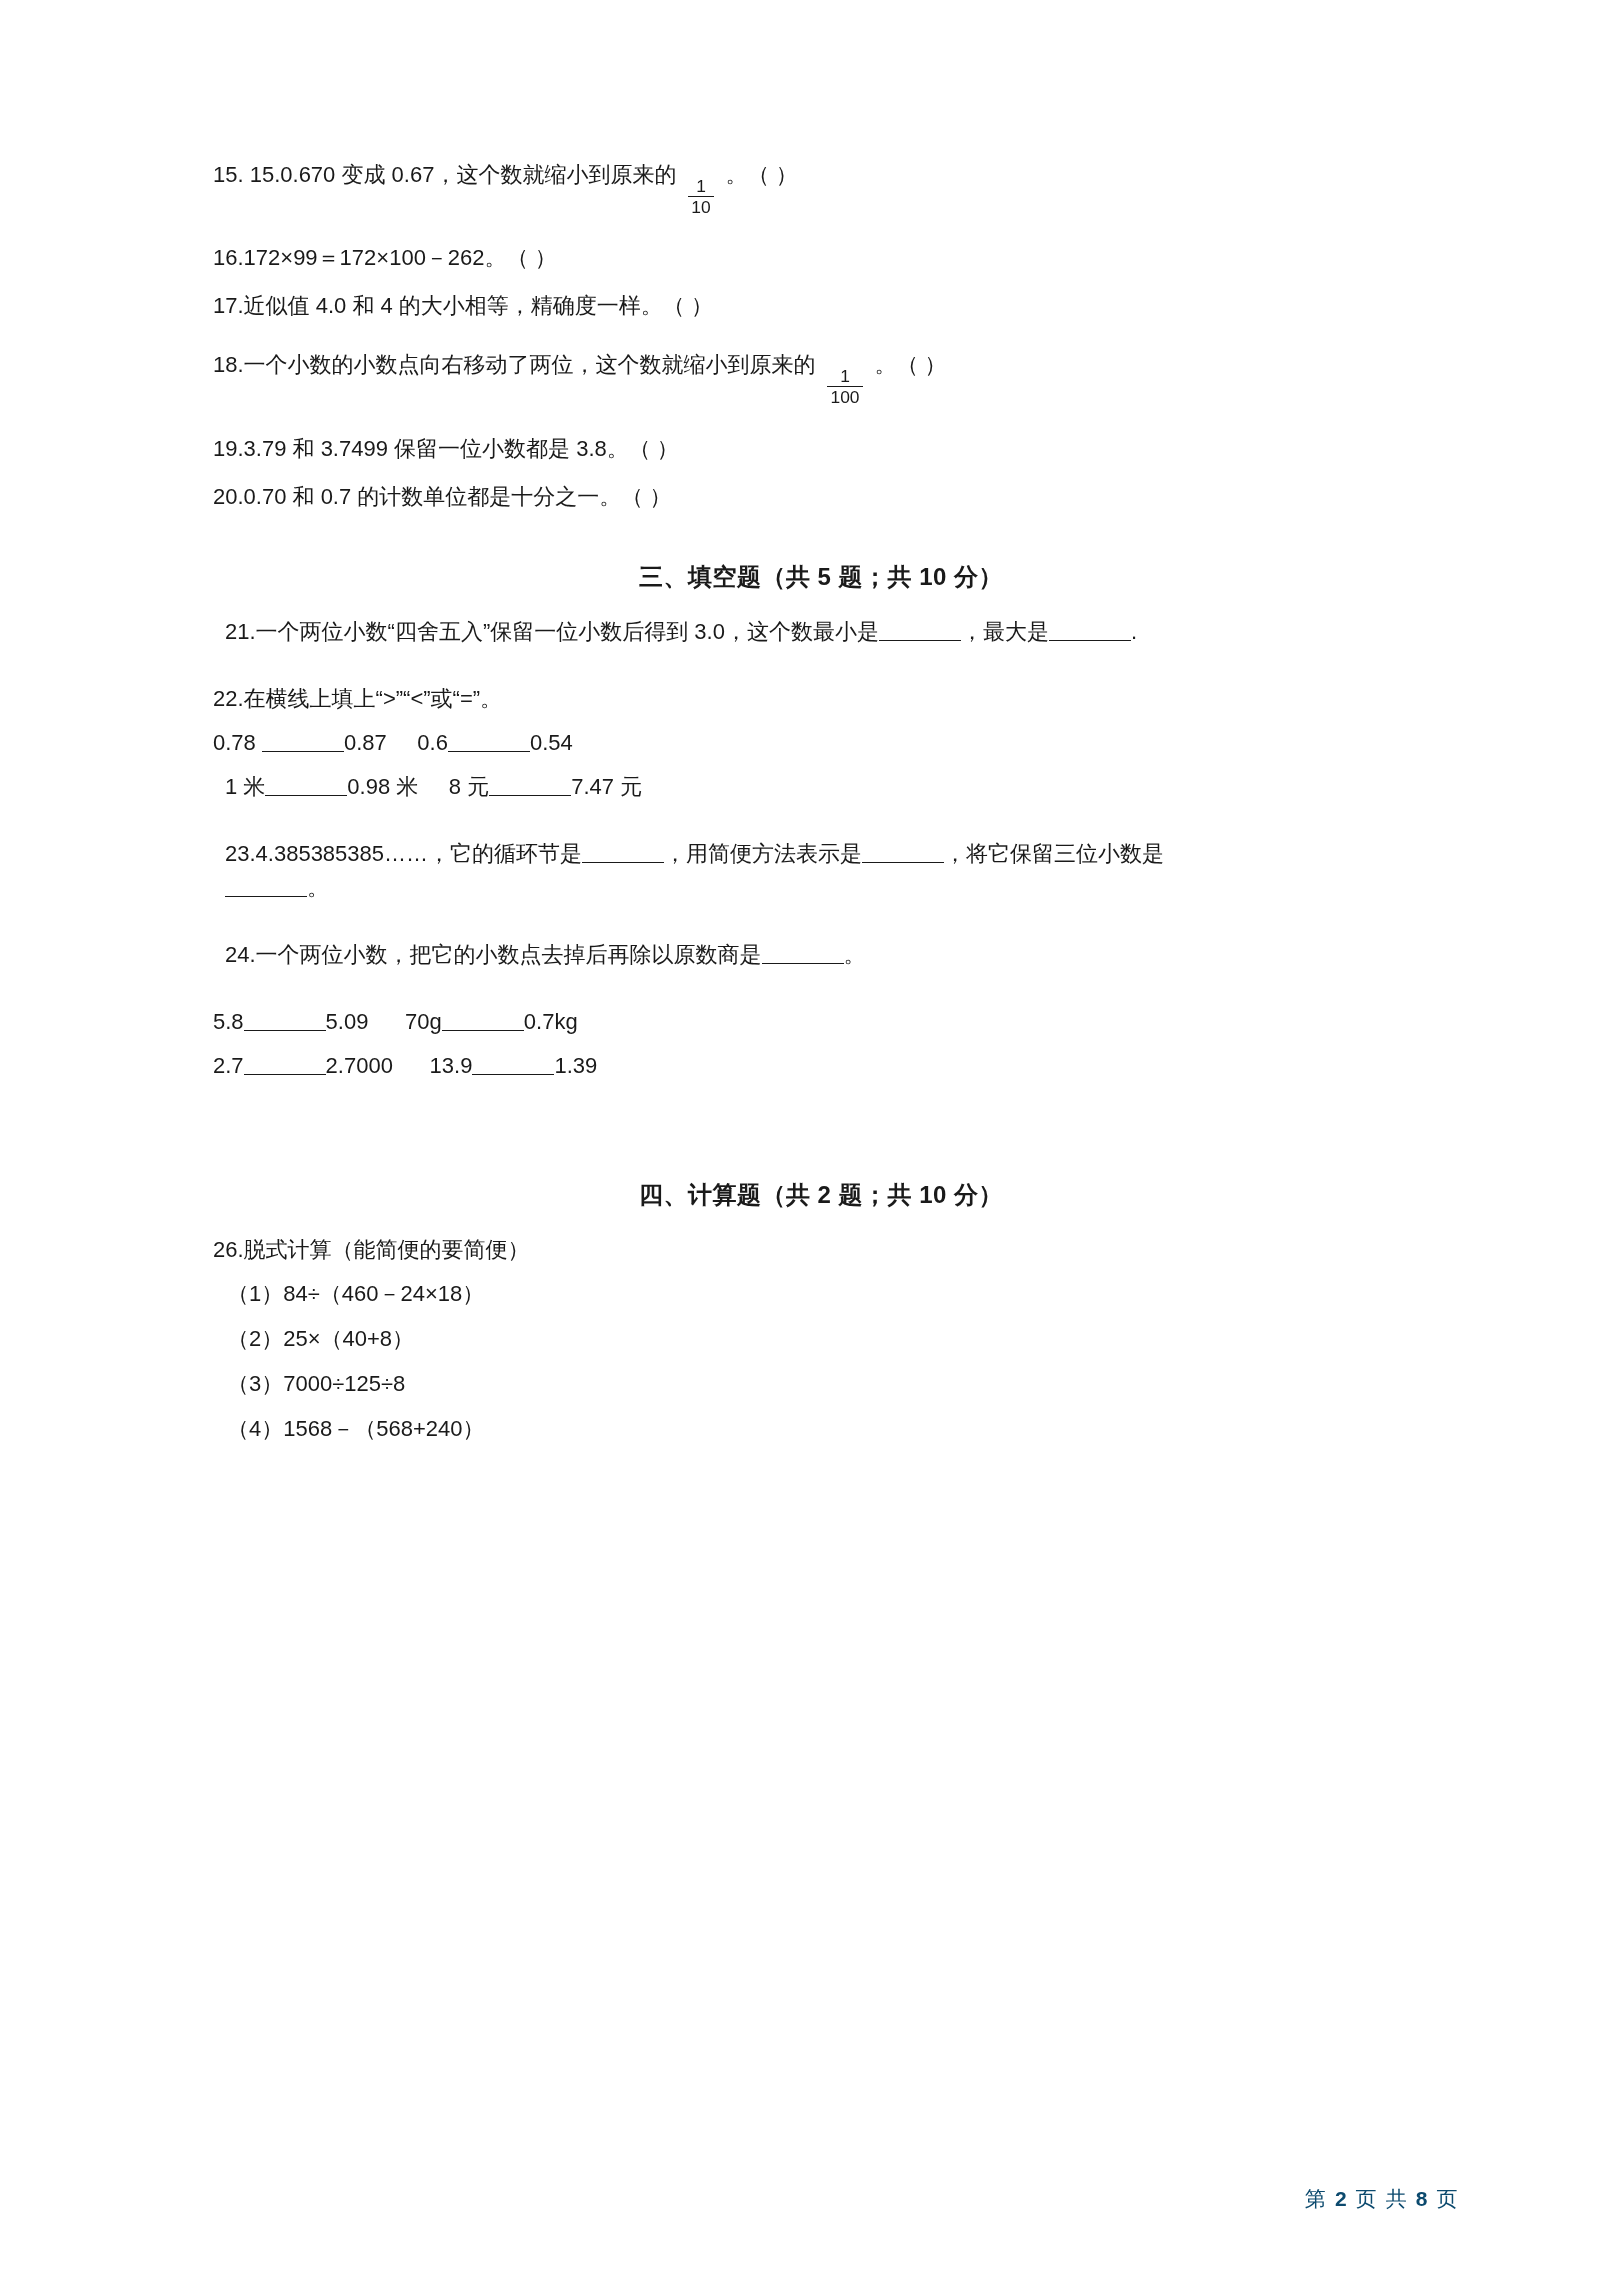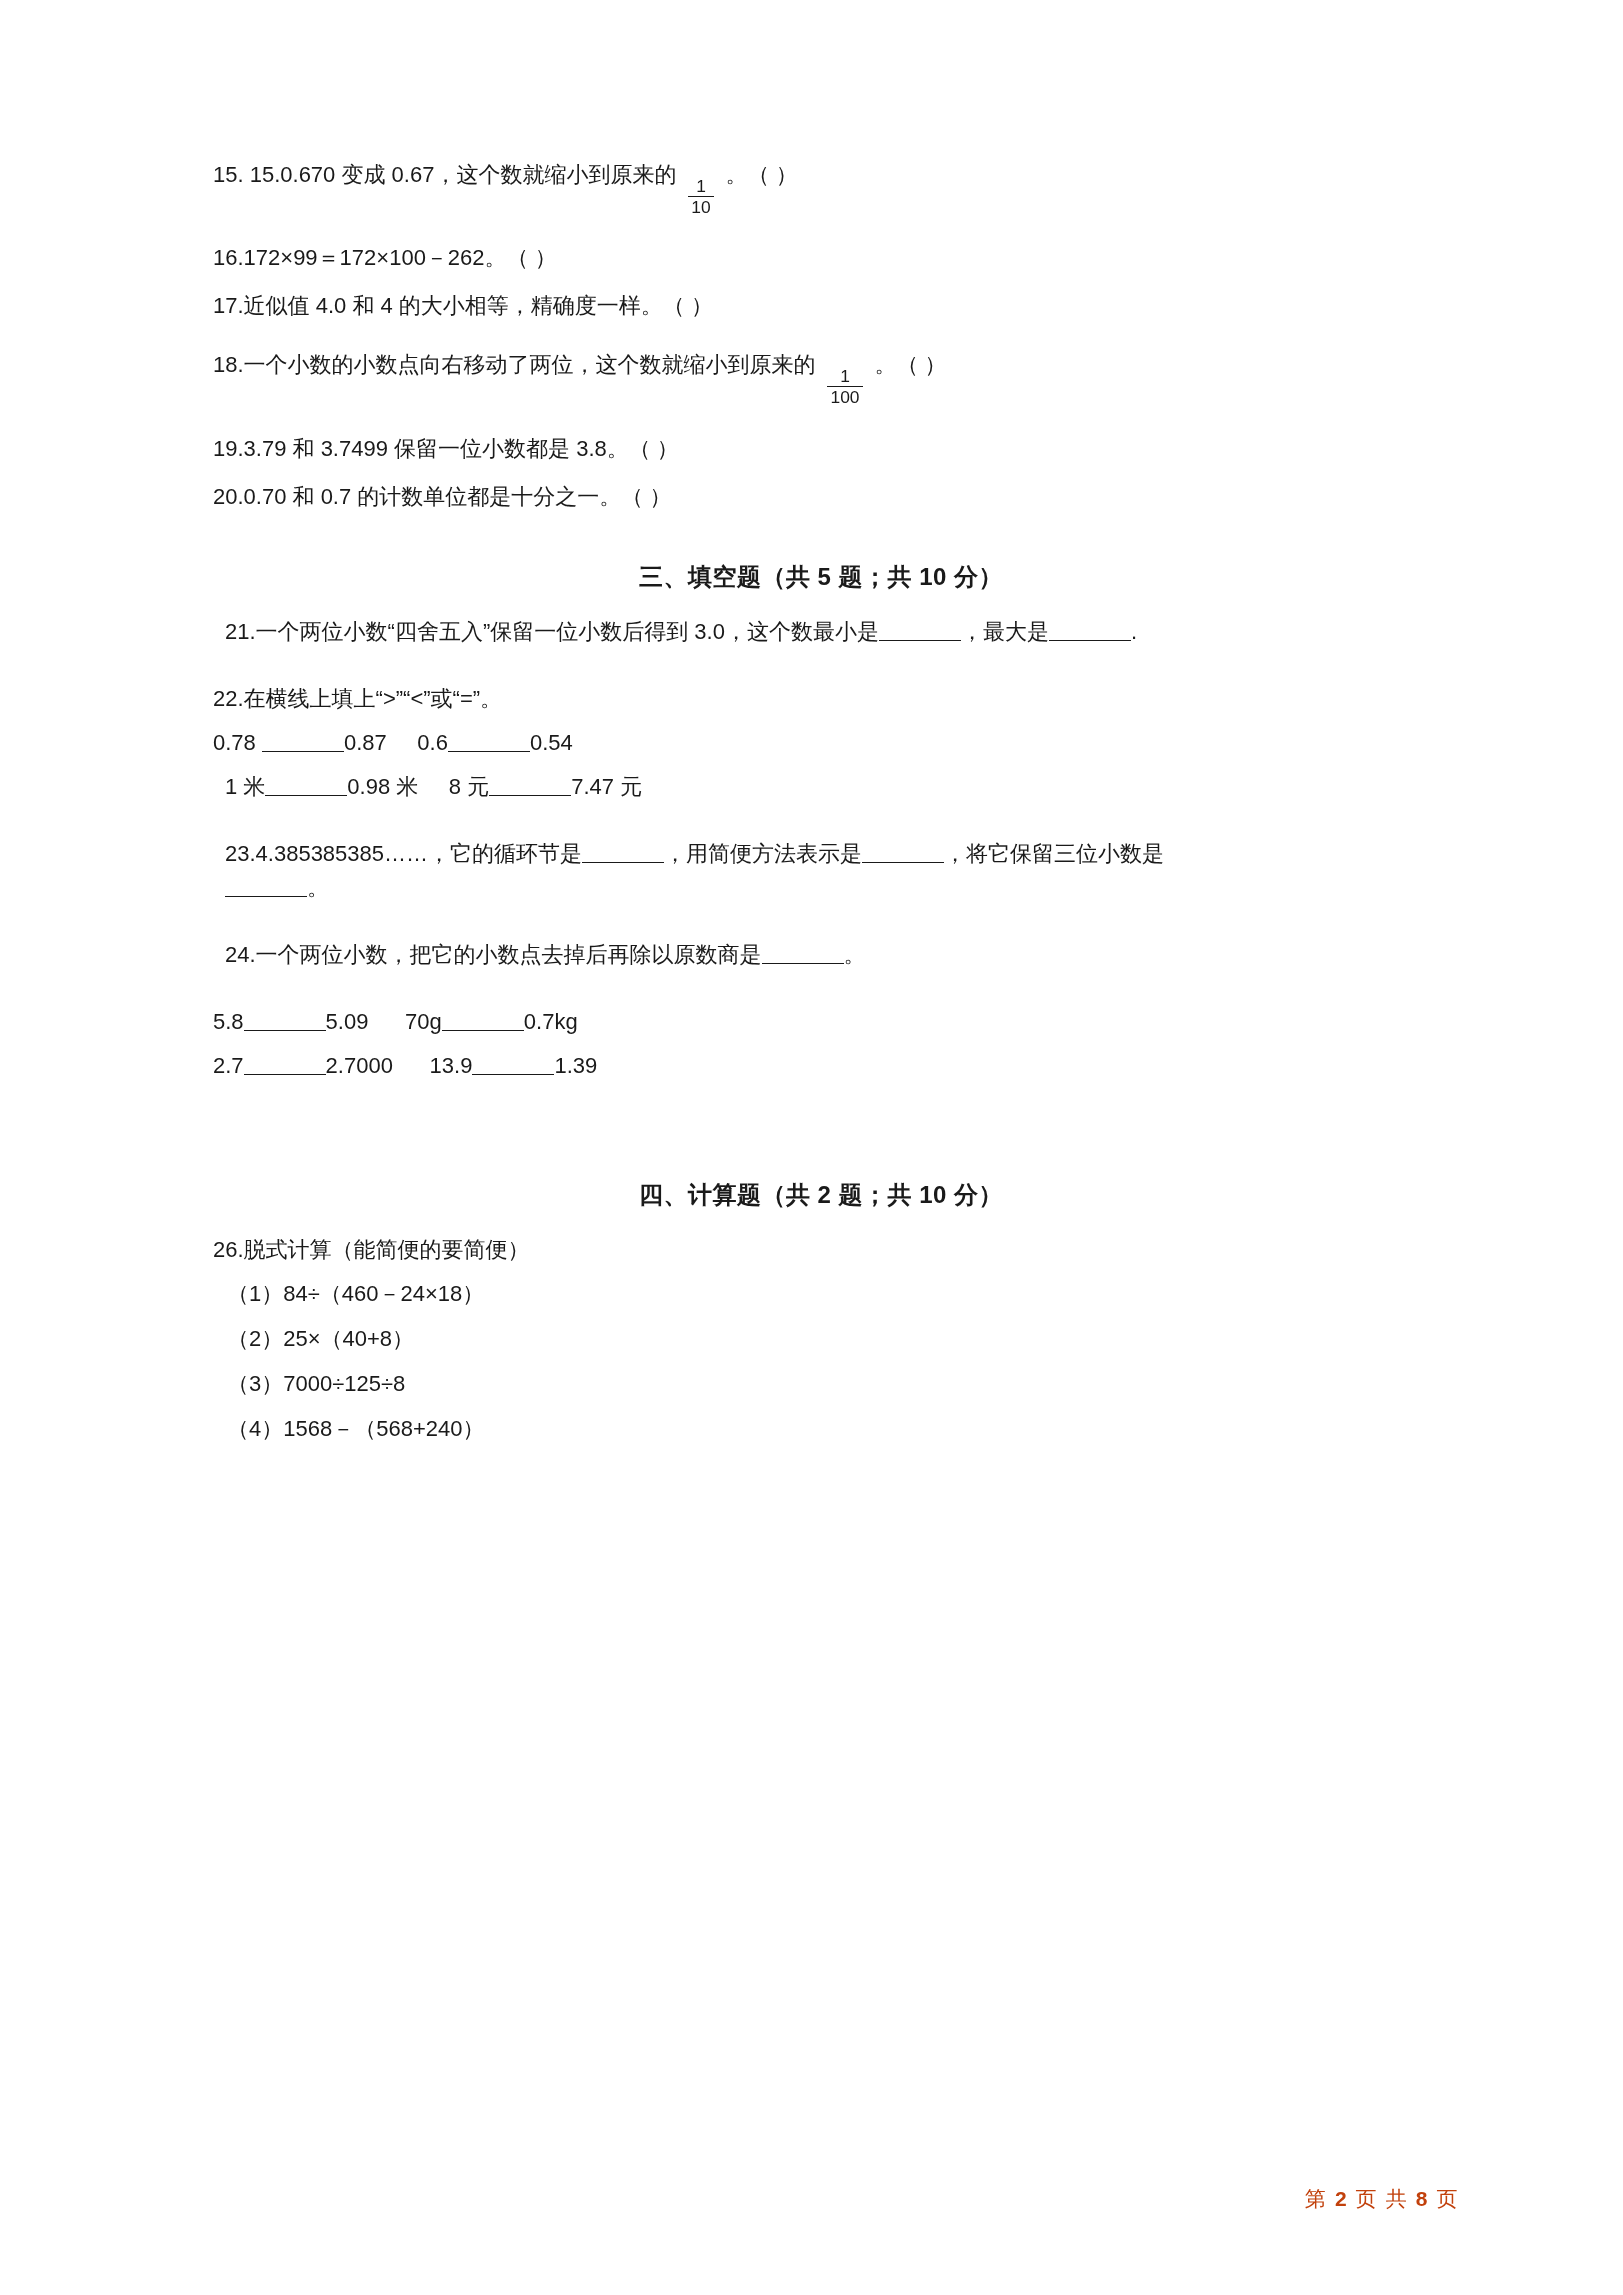--- a/index.html
+++ b/index.html
@@ -82,21 +82,21 @@
     line-height: 1.5;
     margin: 0 0 12px 0;
     padding-left: 14px;
   }
   .footer {
     position: absolute;
     right: 164px;
     bottom: 82px;
     font-size: 21px;
     letter-spacing: 1.6px;
-    color: #c2410c;
+    color: #0c4a6e;
   }
   .footer b {
     font-weight: bold;
   }
   .spacer-xl {
     height: 35px;
   }
 </style>
 </head>
 <body>

